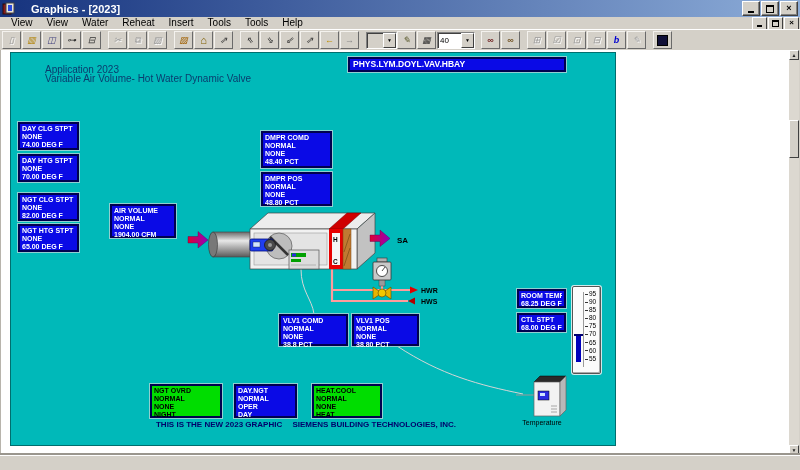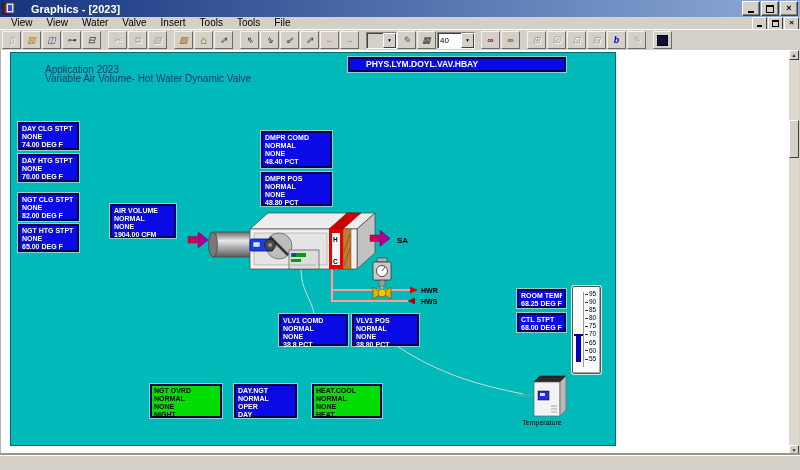--- a/index.html
+++ b/index.html
@@ -51,21 +51,21 @@
   
   .client{position:absolute;left:0;top:50px;width:789px;height:405px;background:#fff;
     border-left:1px solid #b8b4ac;}
   .canvas{position:absolute;left:9px;top:2px;width:604px;height:392px;
     background:#00b9b9;border:1px solid #006e6e;box-sizing:content-box;}
 
   .appheader{position:absolute;left:34px;top:12px;font-size:10px;line-height:9px;
     color:#0a3c6e;z-index:3;}
   .sysname{position:absolute;left:337px;top:4px;width:218px;height:15px;
     background:#0a0ae6;border:2px solid #00004f;box-shadow:0 0 0 1px #8fd0d0;
-    color:#fff;font-size:8.5px;font-weight:bold;line-height:11px;padding-left:16px;
+    color:#fff;font-size:8.5px;font-weight:bold;line-height:11px;padding-left:3px;
     box-sizing:border-box;z-index:3;white-space:nowrap;}
 
   .pt{position:absolute;background:#0a0ae6;border:2px solid #00004f;
     box-shadow:0 0 0 1px #8fd0d0;color:#fff;font-size:7px;line-height:8px;
     font-weight:bold;padding:1px 2px;box-sizing:border-box;z-index:3;}
   .pt div{white-space:nowrap;overflow:hidden;}
   .pt.green{background:#00dd00;color:#000;}
 
   .overlay{position:absolute;left:0;top:0;width:604px;height:393px;z-index:2;}
   .overlay text{font-family:"Liberation Sans",sans-serif;}
@@ -114,25 +114,25 @@
     <span class="wbtn">
         <i class="glyph-res"></i>
       </span>
     <span class="wbtn">×</span>
   </div>
 
   <div class="menubar">
     <span class="mi">View</span>
     <span class="mi">View</span>
     <span class="mi">Water</span>
-    <span class="mi">Valve</span>
+    <span class="mi">Reheat</span>
     <span class="mi">Insert</span>
     <span class="mi">Tools</span>
     <span class="mi">Tools</span>
-    <span class="mi">File</span>
+    <span class="mi">Help</span>
     <span class="spacer"></span>
     <span class="mbtn">
         <i class="glyph-min"></i>
       </span>
     <span class="mbtn">
         <i class="glyph-res"></i>
       </span>
     <span class="mbtn">×</span>
   </div>
 
@@ -418,20 +418,21 @@
         <div>DAY</div>
       </div>
       <div class="pt green" style="left:301px;top:331px;width:70px;height:34px">
         <div>HEAT.COOL</div>
         <div>NORMAL</div>
         <div>NONE</div>
         <div>HEAT</div>
       </div>
 
       <div class="sensorlabel">Temperature</div>
+      <div class="footer">THIS IS THE NEW 2023 GRAPHIC  SIEMENS BUILDING TECHNOLOGIES, INC.</div>
     </div>
   </div>
 
   <div class="vsb">
     <span class="sbtn" style="top:0">▲</span>
     <span class="thumb"></span>
     <span class="sbtn" style="bottom:0;top:auto">▼</span>
   </div>
 
   <div class="statusbar"></div>

